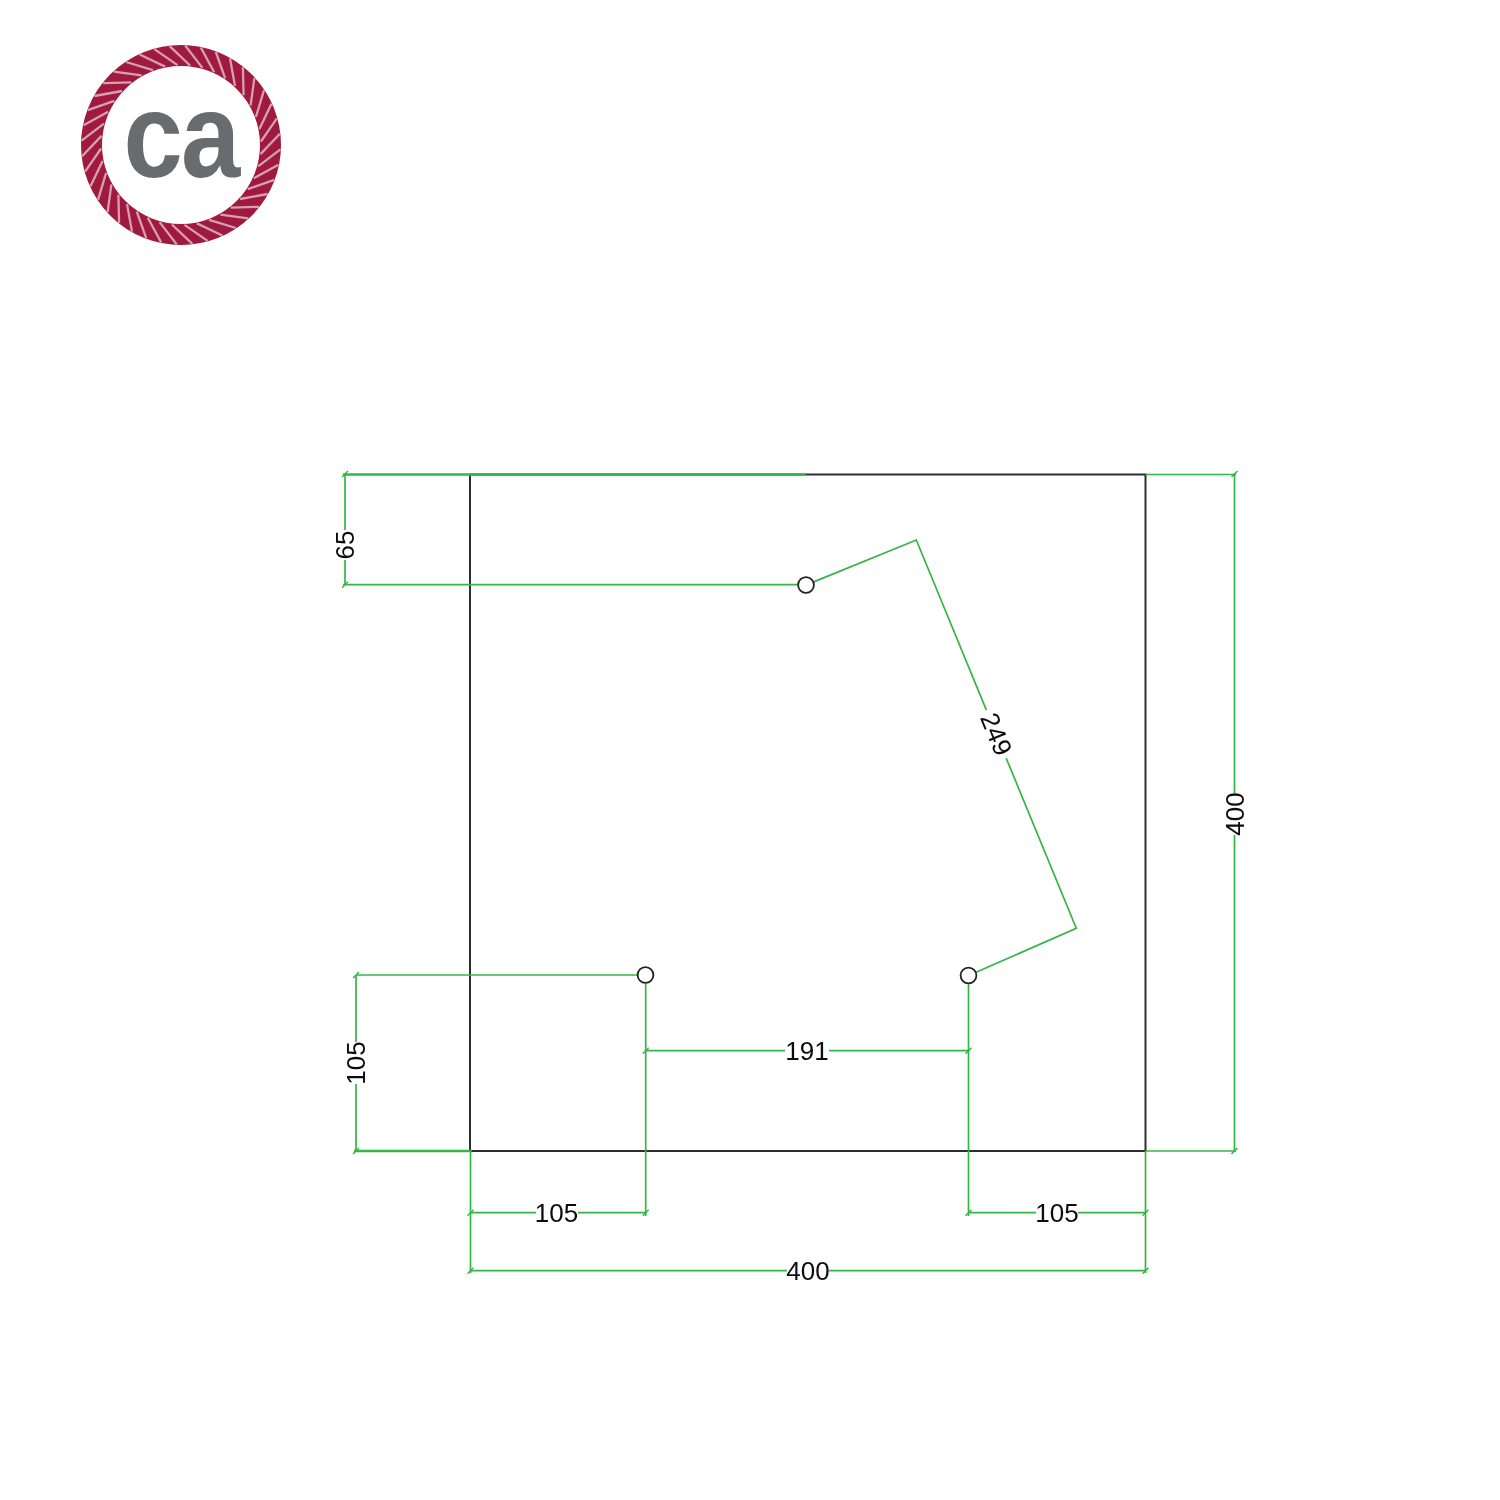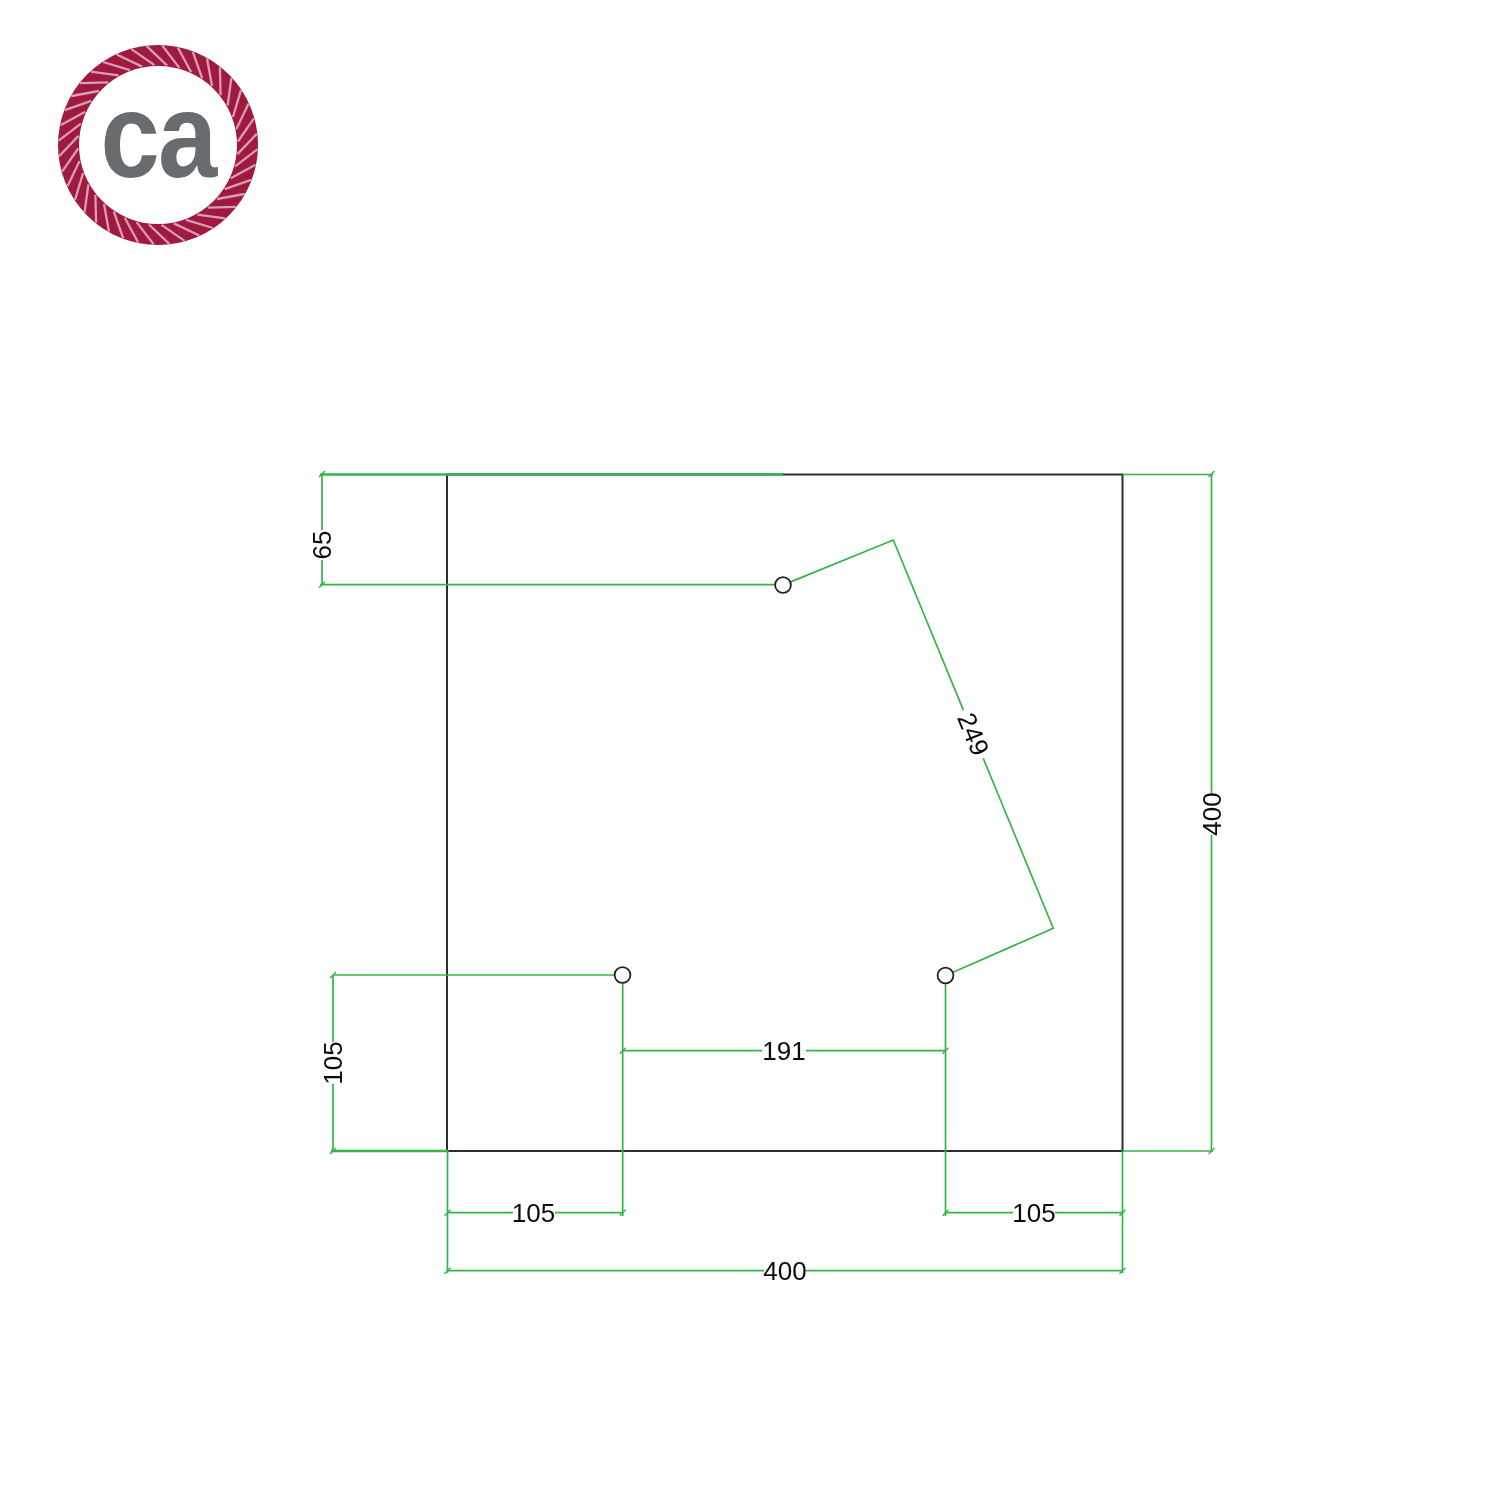--- a/index.html
+++ b/index.html
@@ -1,17 +1,17 @@
 <!DOCTYPE html>
 <html><head>
 <meta charset="utf-8">
 <style>
   html,body { margin:0; padding:0; background:#ffffff; }
   .page { position:relative; width:1212px; height:1500px; background:#ffffff;
-          font-family:"Liberation Sans", sans-serif; }
+          font-family:"Liberation Sans", sans-serif;margin-left:23px; }
   svg { position:absolute; left:0; top:0; }
   text { font-family:"Liberation Sans", sans-serif; }
 </style>
 </head>
 <body>
 <div class="page">
 <svg width="1500" height="1500" viewBox="0 0 1500 1500">
 
   <g>
     <circle cx="158" cy="145" r="89.5" fill="none" stroke="#a01a3f" stroke-width="21"></circle>

